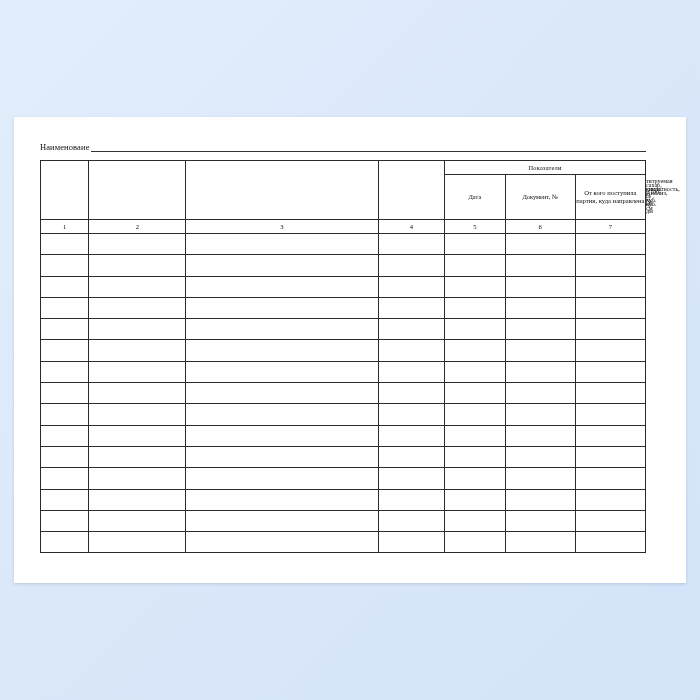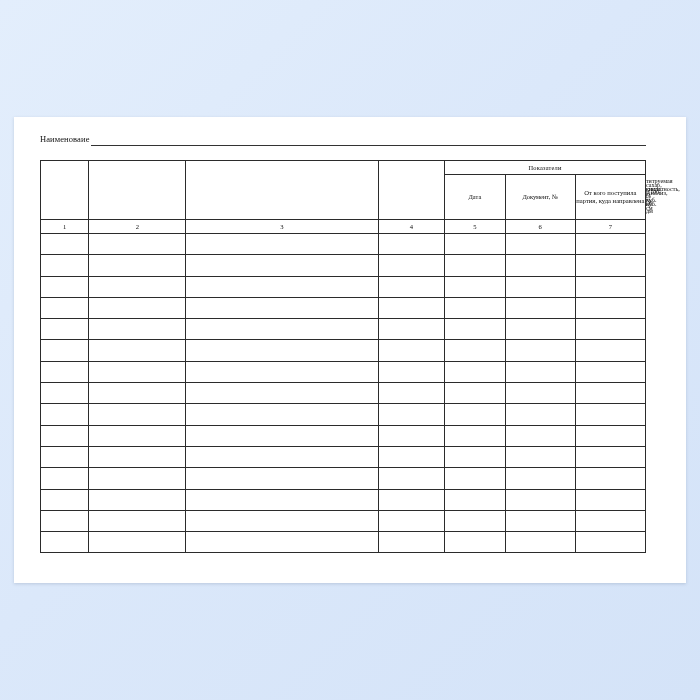--- a/index.html
+++ b/index.html
@@ -32,20 +32,21 @@
   #sheet-inner {
     position: absolute;
     left: 26px;
     top: 17px;
     right: 40px;
     bottom: 14px;
   }
   
   .title-row {
     display: flex;
+    align-items: flex-end;
     height: 18px;
     margin-bottom: 8px;
   }
   .title-label {
     font-size: 8.5px;
     color: #111;
     white-space: nowrap;
     padding-right: 1px;
     letter-spacing: .1px;
   }

